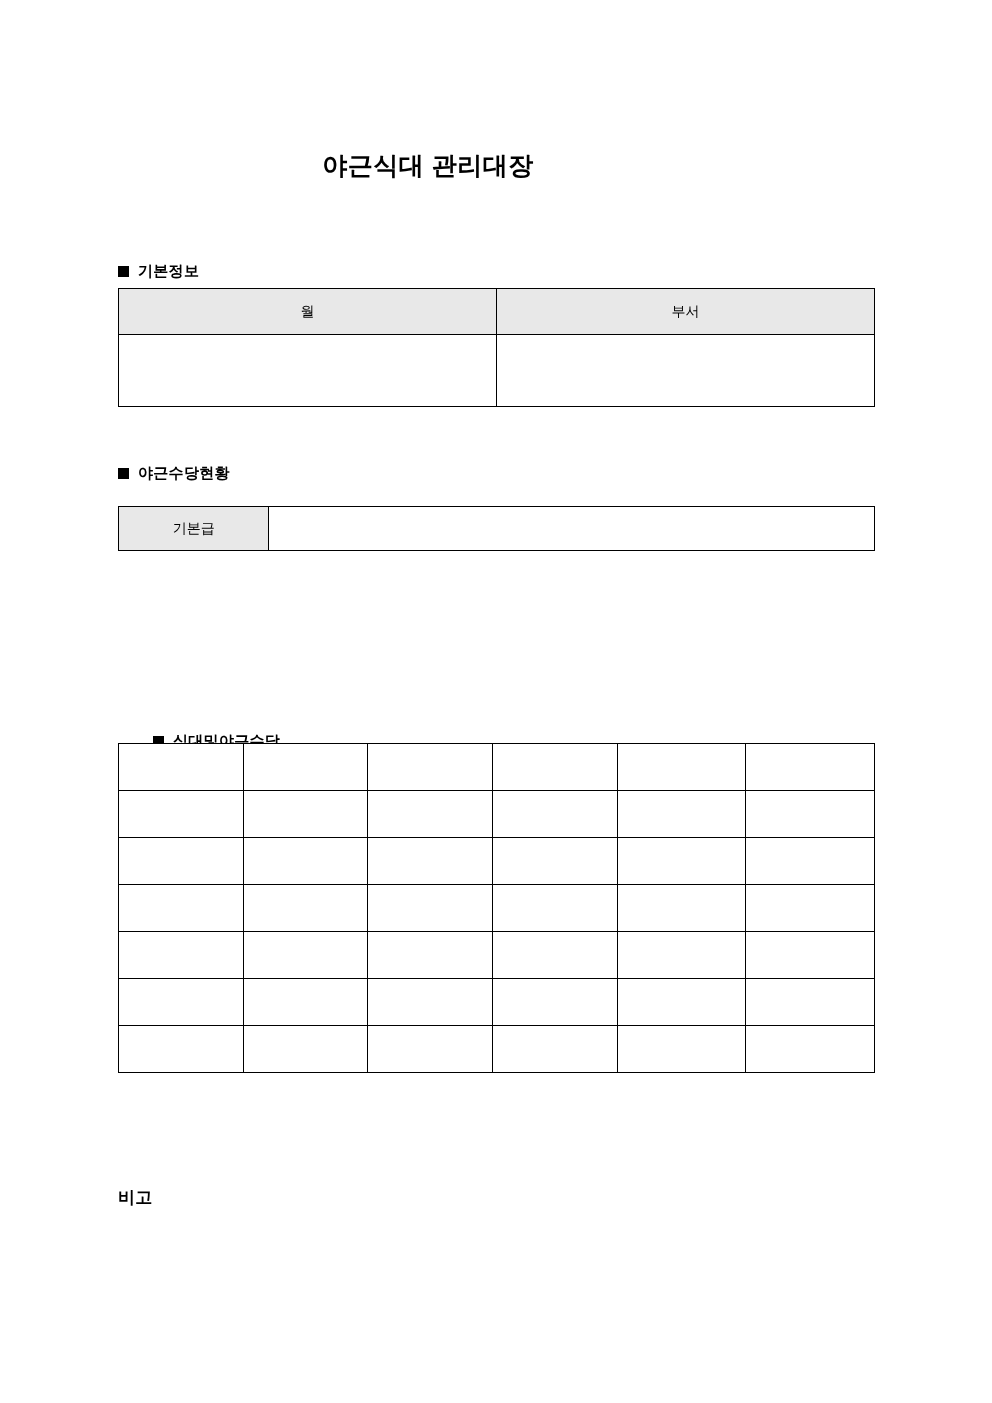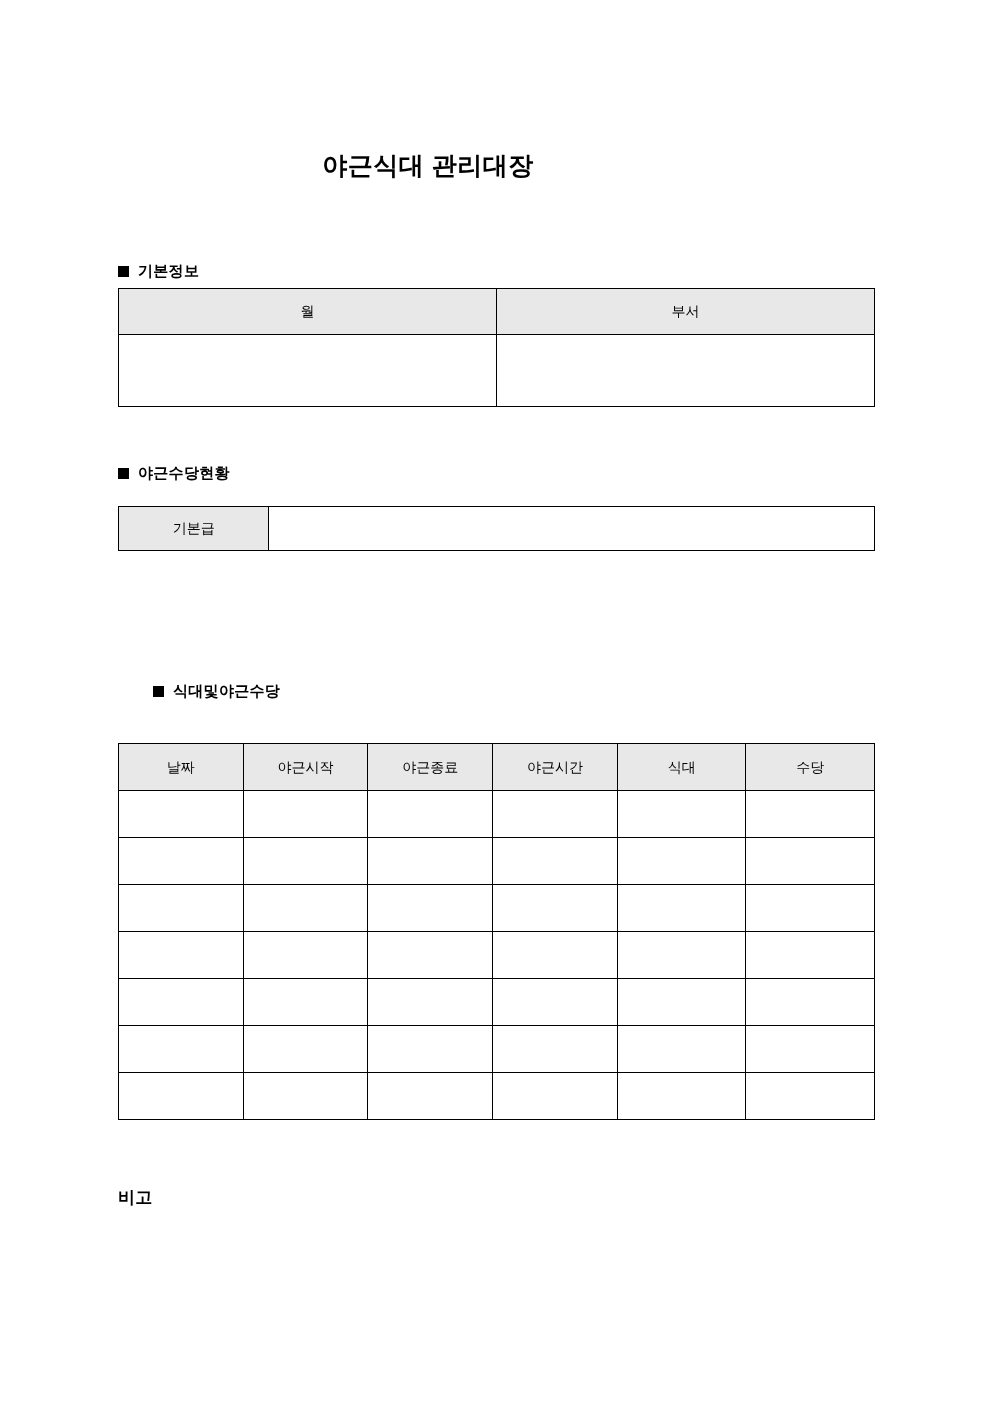--- a/index.html
+++ b/index.html
@@ -147,43 +147,35 @@
       <col style="width:30.0%;">
     </colgroup>
     <tbody>
       <tr>
         <td class="lbl-cell">기본급</td>
         <td colspan="3"></td>
       </tr>
     </tbody>
   </table>
 
-  <div class="section-head" style="top:682px;padding-left:35px;">
+  <div class="section-head" style="top:732px;padding-left:35px;">
     <span class="bullet-square"></span>
     <span>식대및야근수당</span>
   </div>
 
   <table class="form-table" id="table-meal-overtime">
     <colgroup>
       <col style="width:16.5%;">
       <col style="width:16.5%;">
       <col style="width:16.5%;">
       <col style="width:16.5%;">
       <col style="width:17.0%;">
       <col style="width:17.0%;">
     </colgroup>
     <tbody>
-      <tr class="hdr-row">
-        <td class="hdr-cell">날짜</td>
-        <td class="hdr-cell">야근시작</td>
-        <td class="hdr-cell">야근종료</td>
-        <td class="hdr-cell">야근시간</td>
-        <td class="hdr-cell">식대</td>
-        <td class="hdr-cell">수당</td>
-      </tr>
 
       <tr>
         <td></td>
         <td></td>
         <td></td>
         <td></td>
         <td></td>
         <td></td>
       </tr>
       <tr>

